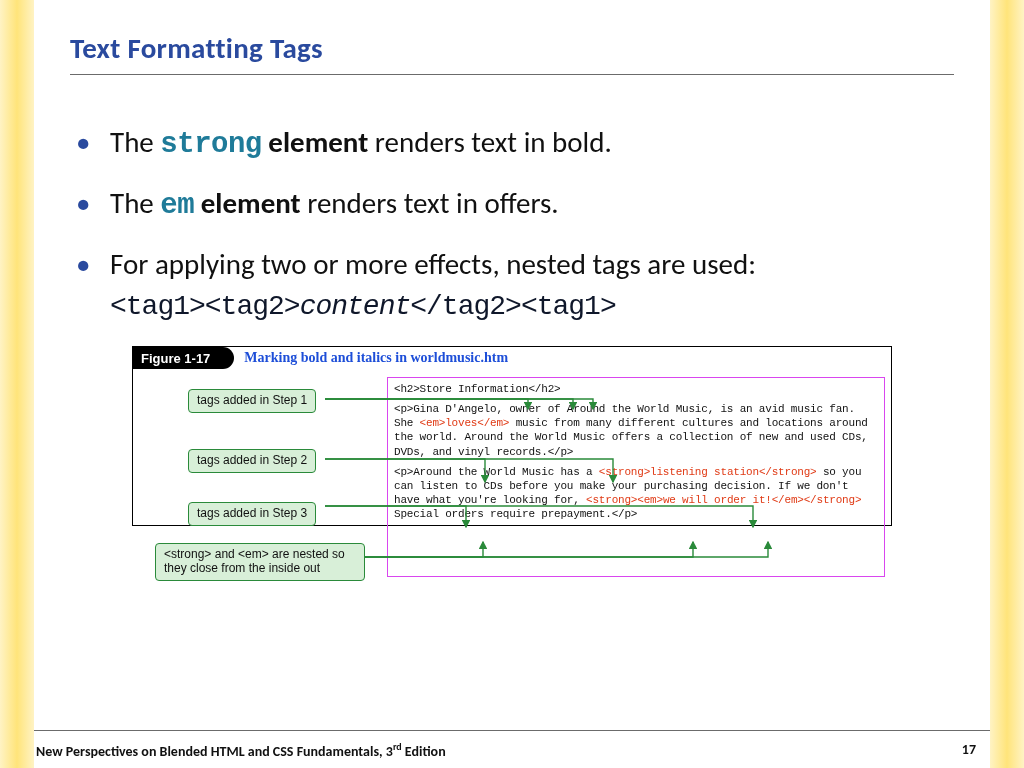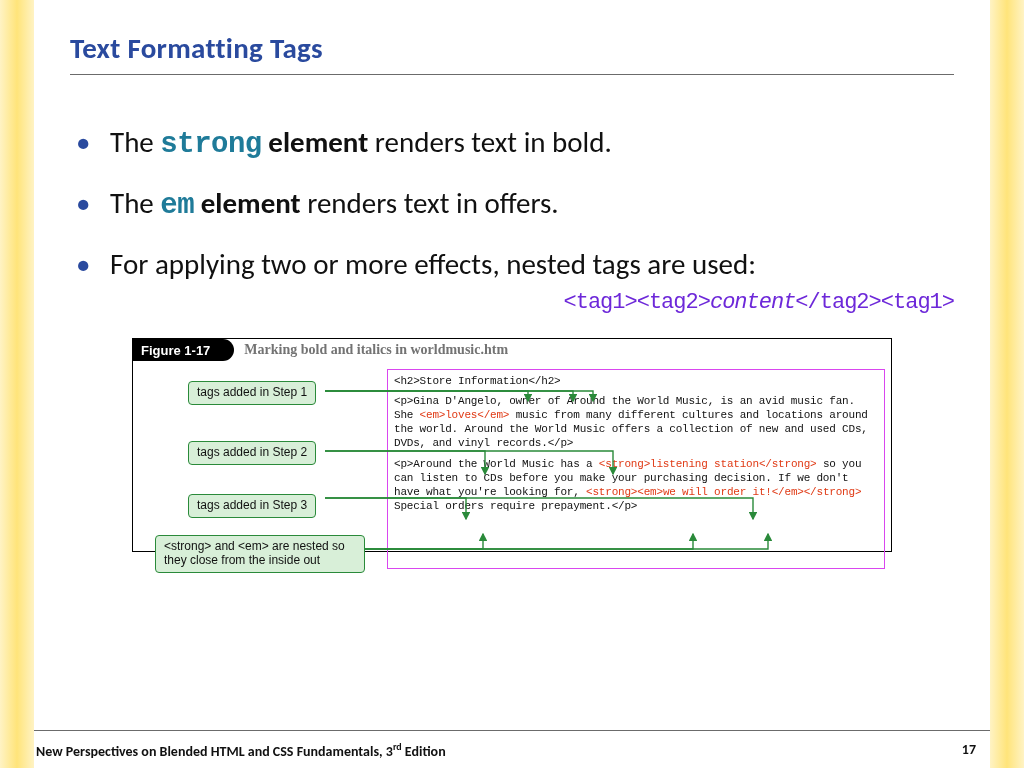--- a/index.html
+++ b/index.html
@@ -8,27 +8,27 @@
   .edge-l, .edge-r { width: 34px; height: 768px; background: linear-gradient(to right, #fff3c4, #ffe47a, #fff3c4); }
   .edge-r { background: linear-gradient(to right, #fff3c4, #ffe47a, #fff3c4); }
   .main { width: 956px; height: 768px; background: #fff; position: relative; padding: 30px 36px 0 36px; }
   .title { color: #2a4a9e; font-size: 29px; font-weight: bold; letter-spacing: 0.3px; padding-bottom: 8px; }
   .hr1 { height: 0; border-bottom: 1px solid #6b6b6b; margin-bottom: 14px; }
   ul.bullets { list-style: none; padding-left: 30px; margin-top: 48px; }
   ul.bullets > li { position: relative; font-size: 29px; color: #111; line-height: 1.35; margin-bottom: 20px; padding-left: 10px; }
   ul.bullets > li::before { content: "•"; color: #2a4a9e; position: absolute; left: -24px; top: 0; font-size: 29px; }
   .mono-teal { font-family: "Courier New", monospace; color: #1f7b99; font-weight: bold; letter-spacing: -0.5px; }
   .bold { font-weight: bold; }
-  .code-line { font-family: "Courier New", monospace; color: #6d28d9; font-size: 22px; letter-spacing: -1px; display: block; margin-top: 4px; text-align: right; }
+  .code-line { font-family: "Courier New", monospace; color: #0f172a; font-size: 28px; letter-spacing: -1px; display: block; margin-top: 4px; }
   .code-line .ital { font-style: italic; }
-  .figbox { width: 760px; height: 214px; border: 1px solid #000; margin: 0 auto 0 auto; position: relative; background: #fff; font-family: Verdana, Arial, sans-serif; }
+  .figbox { width: 760px; height: 180px; border: 1px solid #000; margin: 0 auto 0 auto; position: relative; background: #fff; font-family: Verdana, Arial, sans-serif; }
   .figtab { position: absolute; left: 0; top: 0; height: 22px; display: flex; align-items: center; }
   .figtab .dark { background: #000; color: #fff; font-weight: bold; font-size: 13px; padding: 2px 10px 2px 8px; height: 22px; display: flex; align-items: center; }
   .figtab .curve { width: 14px; height: 22px; background: #000; border-radius: 0 20px 20px 0; }
-  .figtab .cap { font-size: 14px; font-weight: bold; color: #737373; padding-left: 10px; font-family: Georgia, serif; }
+  .figtab .cap { font-size: 14px; font-weight: bold; color: #1d4ed8; padding-left: 10px; font-family: Georgia, serif; }
   .codepanel { position: absolute; top: 30px; right: 6px; width: 498px; height: 200px; border: 1px solid #d946ef; padding: 4px 6px; font-family: "Courier New", monospace; font-size: 11px; line-height: 1.28; color: #111; letter-spacing: -0.2px; }
   .codepanel .red { color: #e03a15; }
   .labelbox { position: absolute; background: #d8efd8; border: 1px solid #2a8a3a; border-radius: 4px; color: #111; font-size: 12px; padding: 4px 8px; line-height: 1.15; font-family: Arial, sans-serif; }
   svg.arrows { position: absolute; top: 0; left: 0; width: 760px; height: 244px; pointer-events: none; }
   .footer { position: absolute; left: 0; right: 0; bottom: 0; height: 38px; border-top: 1px solid #6b6b6b; display: flex; align-items: center; justify-content: space-between; padding: 0 14px 0 2px; font-size: 14px; font-weight: bold; color: #111; background: #fff; }
   .footer .page { color: #111; }
   sup { font-size: 10px; }
 </style>
 </head>
 <body>

